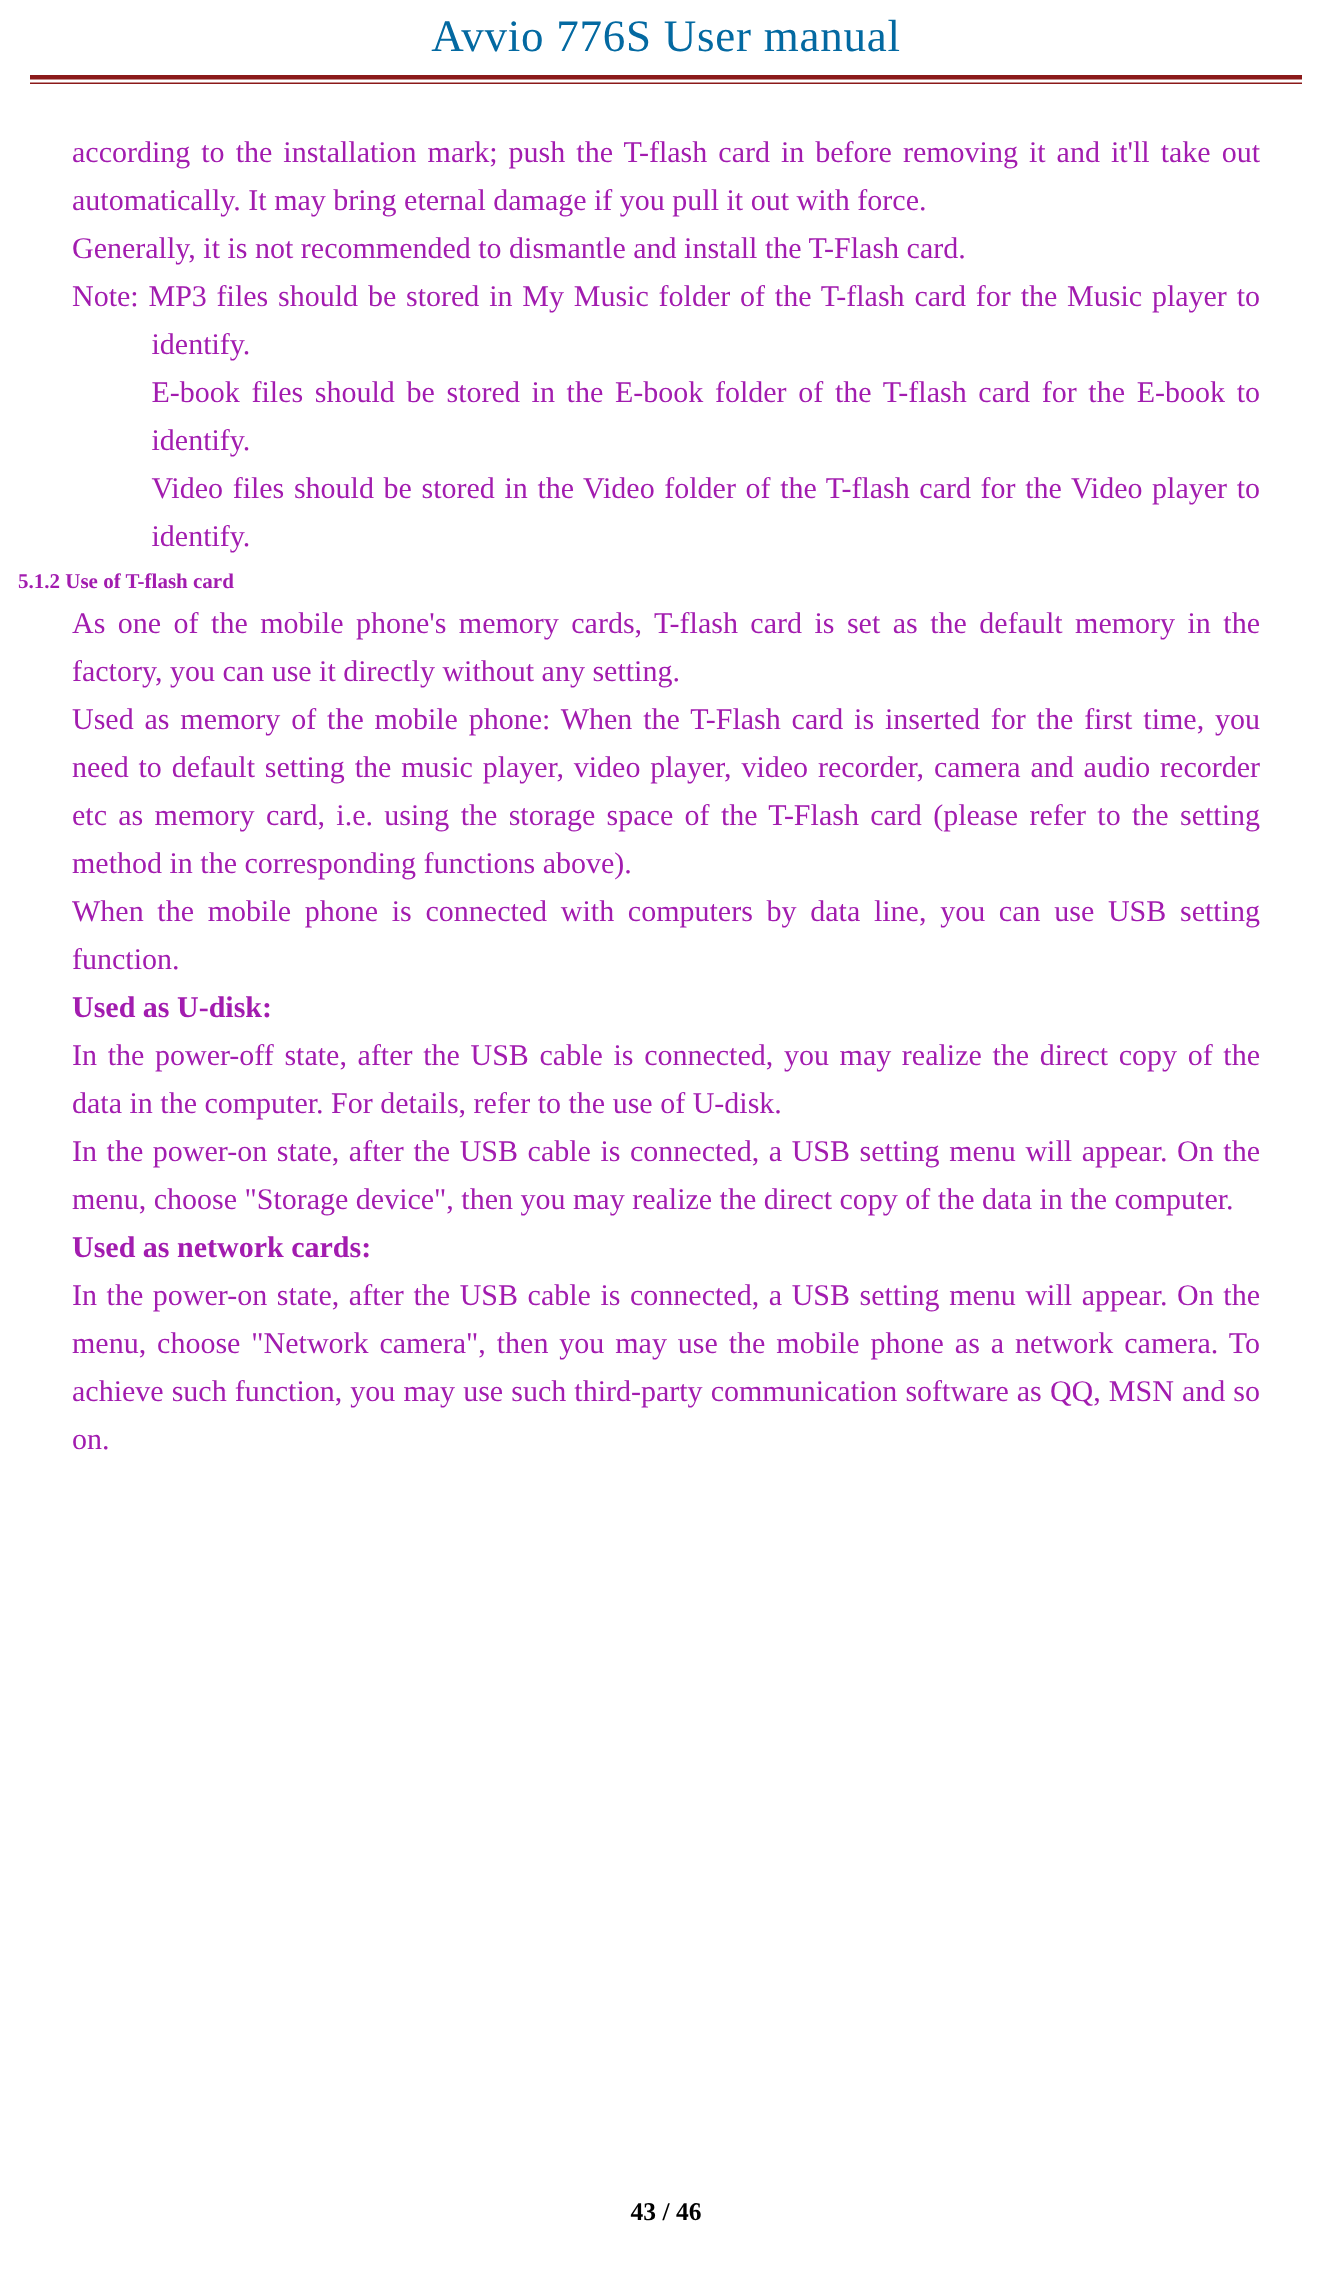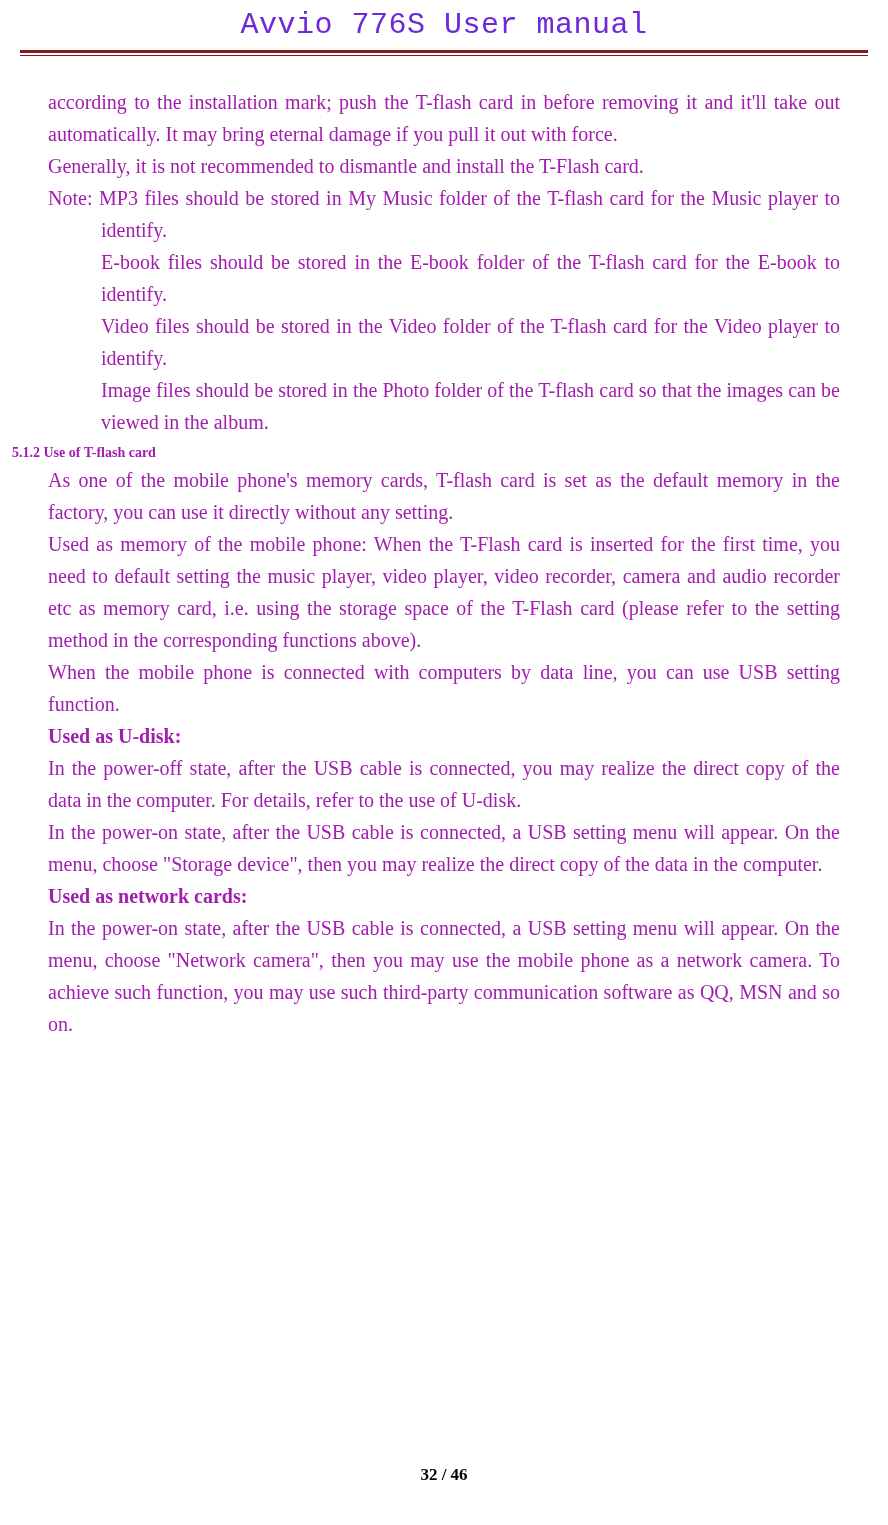--- a/index.html
+++ b/index.html
@@ -13,23 +13,23 @@
       background: #ffffff;
       font-family: "Times New Roman", Times, serif;
       position: relative;
     }
     .page-header {
       text-align: center;
       padding-top: 8px;
       padding-bottom: 6px;
     }
     .header-title {
-      font-family: Liberation Mono, monospace;
+      font-family: Liberation Serif, serif;
       font-size: 30px;
-      color: #6d28d9;
+      color: #0369a1;
       letter-spacing: 0.5px;
     }
     .header-divider {
       margin: 2px 20px 0 20px;
       border-top: 3px solid #8b1a1a;
       border-bottom: 1px solid #8b1a1a;
       height: 6px;
     }
     .content {
       padding: 30px 48px 0 48px;
@@ -85,29 +85,28 @@
   <div class="header-title">Avvio 776S    User manual</div>
 </div>
 <div class="header-divider"></div>
 
 <div class="content">
   <p class="para">according to the installation mark; push the T-flash card in before removing it and it'll take out automatically. It may bring eternal damage if you pull it out with force.</p>
   <p class="para">Generally, it is not recommended to dismantle and install the T-Flash card.</p>
   <p class="note-block">Note: MP3 files should be stored in My Music folder of the T-flash card for the Music player to identify.</p>
   <p class="note-sub">E-book files should be stored in the E-book folder of the T-flash card for the E-book to identify.</p>
   <p class="note-sub">Video files should be stored in the Video folder of the T-flash card for the Video player to identify.</p>
-  <p class="note-sub">Image files should be stored in the Photo folder of the T-flash card so that the images can be viewed in the album.</p>
 
   <p class="section-heading">5.1.2 Use of T-flash card</p>
   <p class="para">As one of the mobile phone's memory cards, T-flash card is set as the default memory in the factory, you can use it directly without any setting.</p>
   <p class="para">Used as memory of the mobile phone: When the T-Flash card is inserted for the first time, you need to default setting the music player, video player, video recorder, camera and audio recorder etc as memory card, i.e. using the storage space of the T-Flash card (please refer to the setting method in the corresponding functions above).</p>
 
   <p class="para">When the mobile phone is connected with computers by data line, you can use USB setting function.</p>
   <p class="para bold-inline">Used as U-disk:</p>
   <p class="para">In the power-off state, after the USB cable is connected, you may realize the direct copy of the data in the computer. For details, refer to the use of U-disk.</p>
   <p class="para">In the power-on state, after the USB cable is connected, a USB setting menu will appear. On the menu, choose "Storage device", then you may realize the direct copy of the data in the computer.</p>
   <p class="para bold-inline">Used as network cards:</p>
   <p class="para">In the power-on state, after the USB cable is connected, a USB setting menu will appear. On the menu, choose "Network camera", then you may use the mobile phone as a network camera. To achieve such function, you may use such third-party communication software as QQ, MSN and so on.</p>
 </div>
 
 <div class="page-footer">
-  <span>32 / 46</span>
+  <span>43 / 46</span>
 </div>
 
 </body></html>

